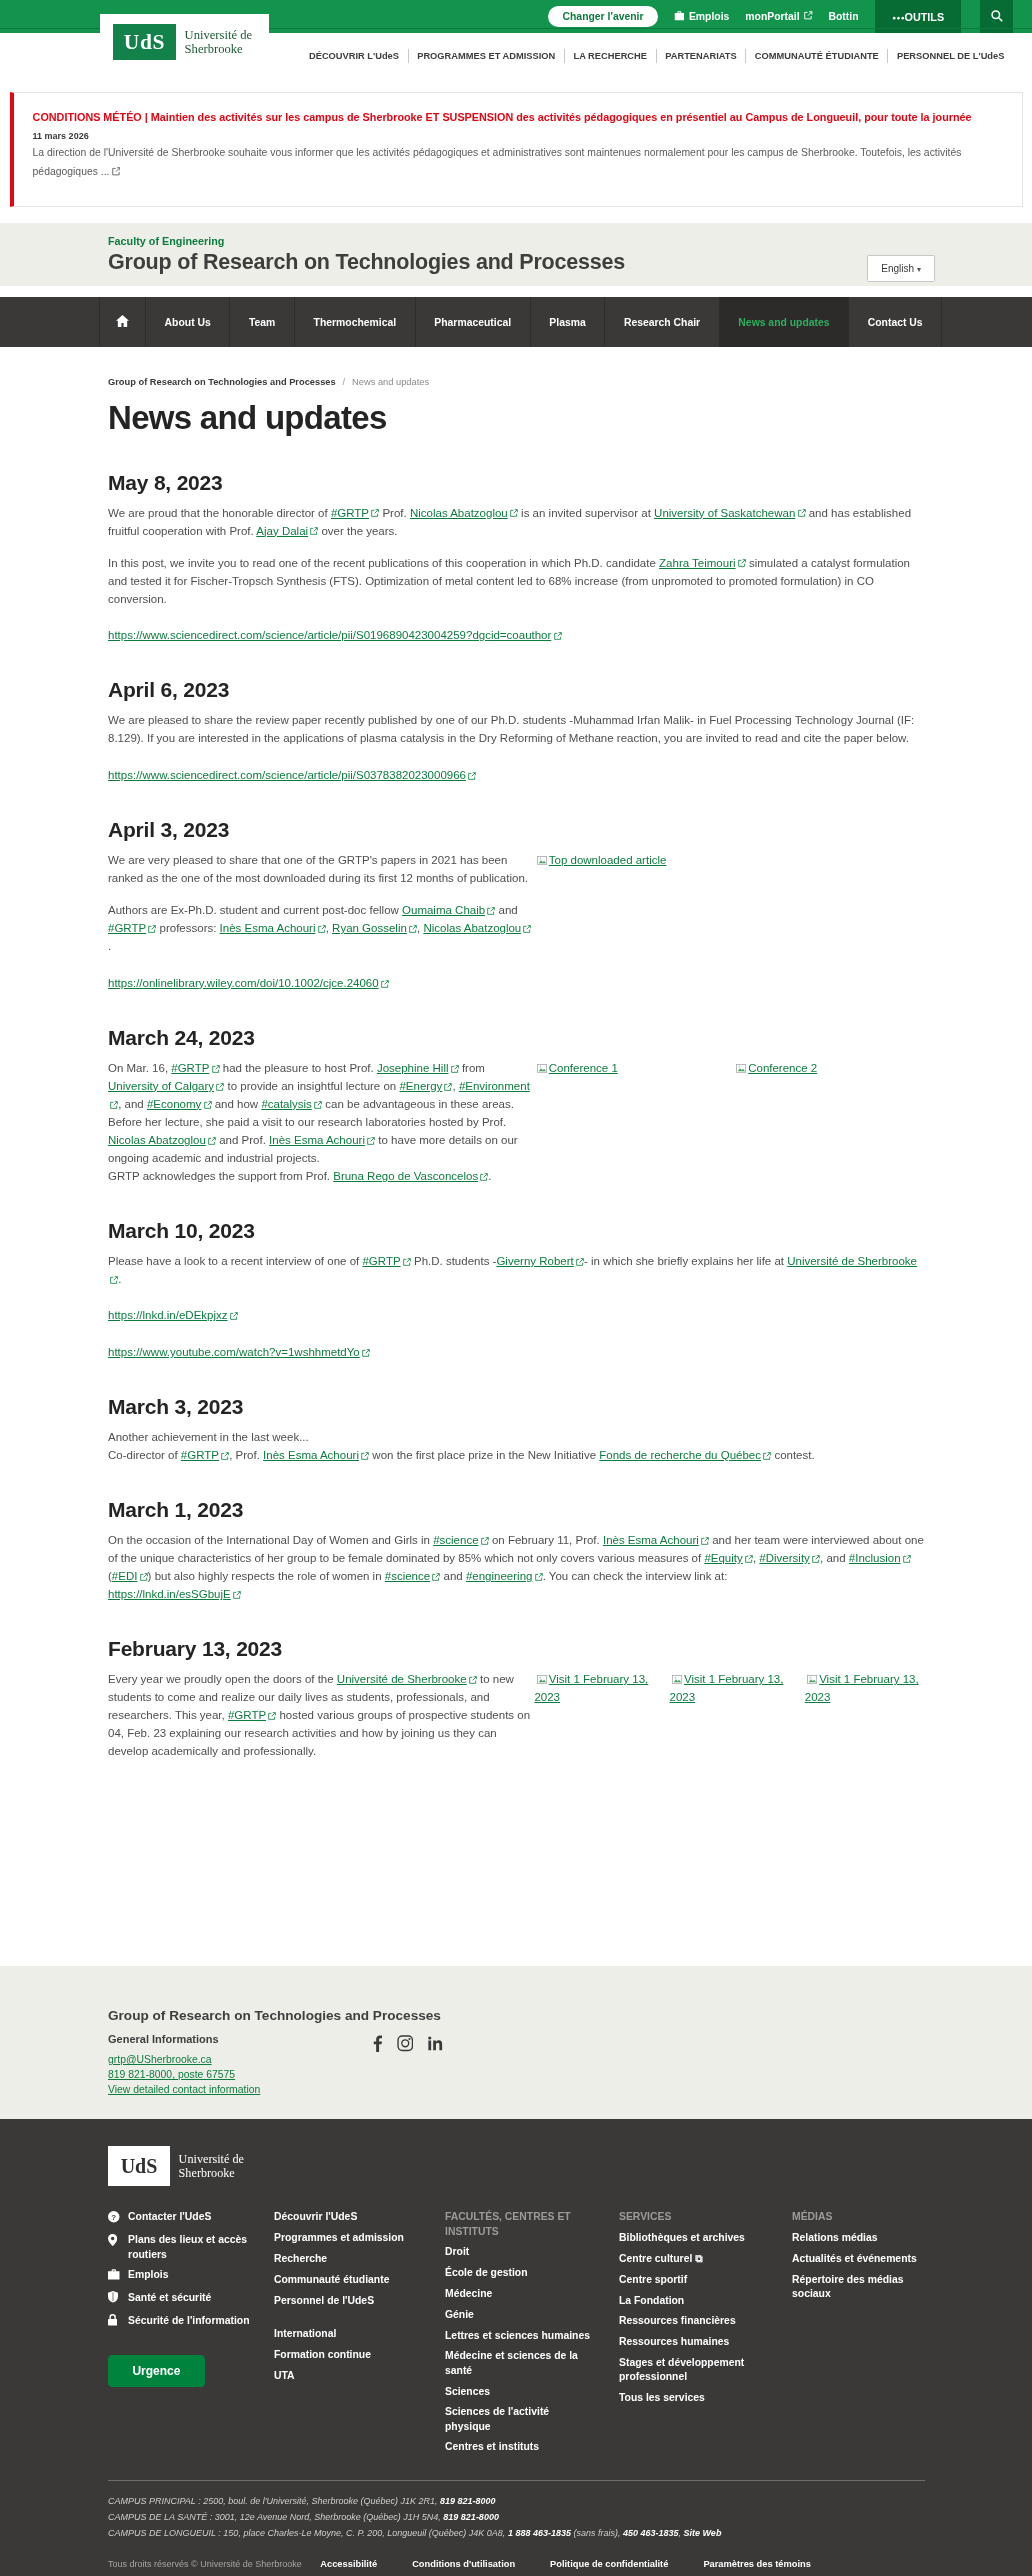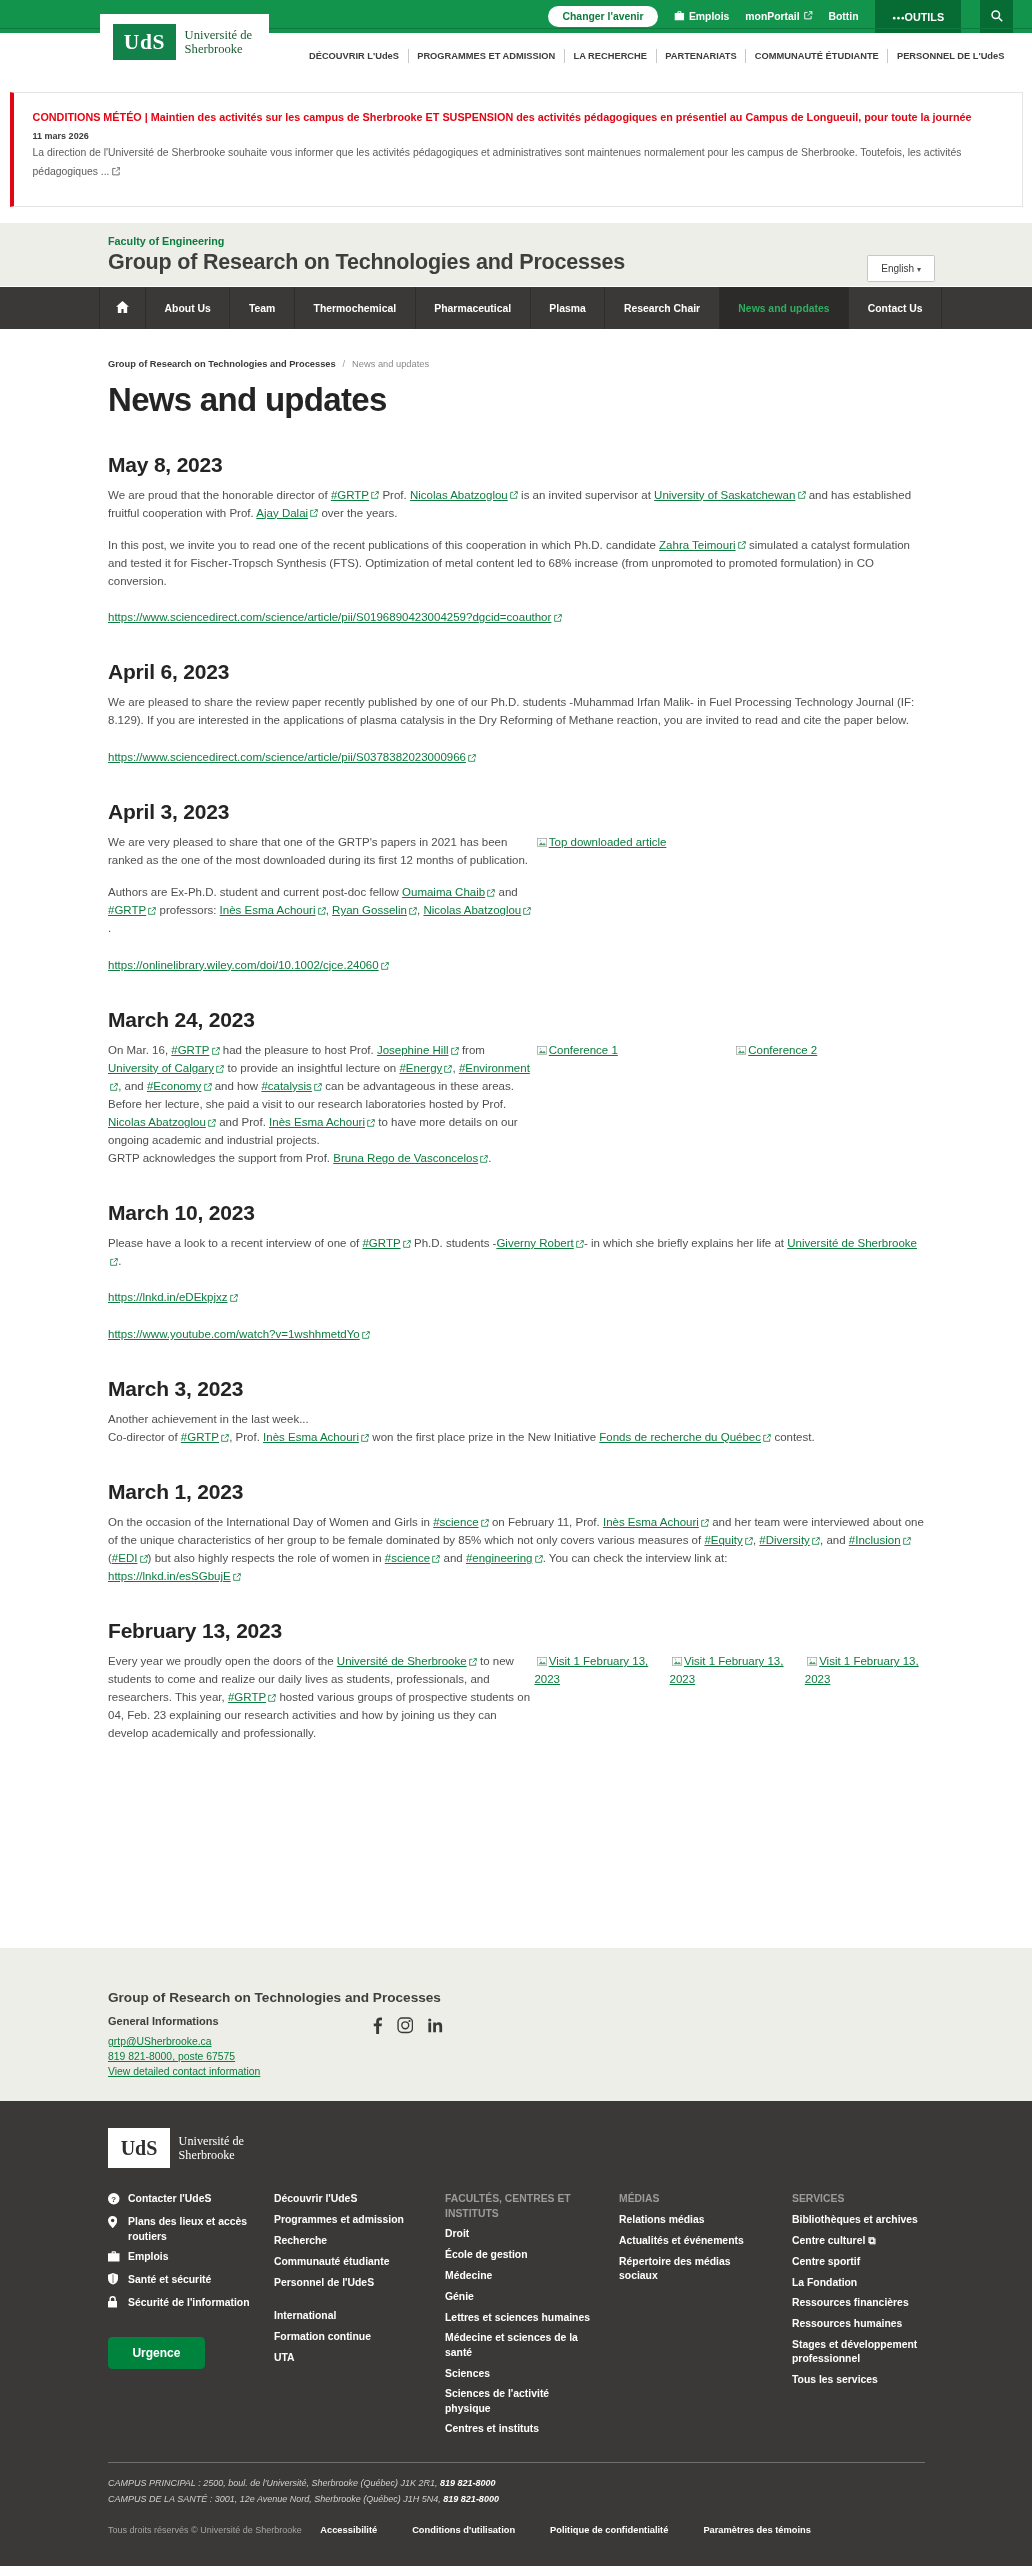--- a/index.html
+++ b/index.html
@@ -33,21 +33,21 @@
   .alert-body svg { vertical-align:-0.7px; margin-left:2.2px; stroke:#5b5b5b; }
 
   
   .siteheader { margin-top:16px; height:63px; background:#edeee8; position:relative; padding:11.5px 0 0 108px; }
   .sh-faculty { color:#0d7c3f; font-weight:bold; font-size:10.8px; }
   .sh-group { color:#3e3e3d; font-weight:bold; font-size:21.5px; letter-spacing:-0.2px; margin-top:3.6px; }
   .lang-btn { position:absolute; right:98px; top:32px; background:#fff; border:0.7px solid #c7c7c7; border-radius:1.4px; padding:7.2px 13px; font-size:10px; color:#3a3a3a; cursor:pointer; }
   .lang-btn .caret { font-size:8px; color:#555; margin-left:2.9px; }
 
   
-  .sitenav { margin-top:1px; height:42px; background:#3a3938; display:flex; align-items:stretch; padding-left:99px; }
+  .sitenav { margin-top:11px; height:50px; background:#3a3938; display:flex; align-items:stretch; padding-left:99px; }
   .sn-cell { display:flex; align-items:center; padding:0 18.6px; border-left:0.7px solid #2e2d2c; color:#fff; font-weight:bold; font-size:10.4px; cursor:pointer; white-space:nowrap; }
   .sn-cell:last-child { border-right:0.7px solid #2e2d2c; }
   .sn-cell.active { background:#2c2b2a; color:#2fae5f; }
   .sn-home { padding:0 16px; }
 
   
   .content { height:1619px; overflow:hidden; padding:30px 108px 0 108px; }
   .breadcrumb { font-size:9.3px; color:#8a8a8a; }
   .breadcrumb .bc-parent { color:#3a3a3a; font-weight:bold; cursor:pointer; }
   .breadcrumb .bc-sep { margin:0 4.3px; color:#9a9a9a; }
@@ -501,42 +501,43 @@
           <div class="f2-item">Droit</div>
           <div class="f2-item">École de gestion</div>
           <div class="f2-item">Médecine</div>
           <div class="f2-item">Génie</div>
           <div class="f2-item">Lettres et sciences humaines</div>
           <div class="f2-item">Médecine et sciences de la santé</div>
           <div class="f2-item">Sciences</div>
           <div class="f2-item">Sciences de l'activité physique</div>
           <div class="f2-item">Centres et instituts</div>
         </div>
-      <div class="f2-col" id="f2col5">
-          <div class="f2-head">MÉDIAS</div>
-          <div class="f2-item">Relations médias</div>
-          <div class="f2-item">Actualités et événements</div>
-          <div class="f2-item">Répertoire des médias sociaux</div>
-        </div>
       <div class="f2-col" id="f2col4">
           <div class="f2-head">SERVICES</div>
           <div class="f2-item">Bibliothèques et archives</div>
           <div class="f2-item">Centre culturel ⧉</div>
           <div class="f2-item">Centre sportif</div>
           <div class="f2-item">La Fondation</div>
           <div class="f2-item">Ressources financières</div>
           <div class="f2-item">Ressources humaines</div>
           <div class="f2-item">Stages et développement professionnel</div>
           <div class="f2-item">Tous les services</div>
         </div>
+      <div class="f2-col" id="f2col5">
+          <div class="f2-head">MÉDIAS</div>
+          <div class="f2-item">Relations médias</div>
+          <div class="f2-item">Actualités et événements</div>
+          <div class="f2-item">Répertoire des médias sociaux</div>
+        </div>
     </div>
     <div class="f2-divider"></div>
     <div class="f2-campus" id="f2campus">
         <div>CAMPUS PRINCIPAL : 2500, boul. de l'Université, Sherbrooke (Québec) J1K 2R1, <b>819 821-8000</b></div>
         <div>CAMPUS DE LA SANTÉ : 3001, 12e Avenue Nord, Sherbrooke (Québec) J1H 5N4, <b>819 821-8000</b></div>
+        <div>CAMPUS DE LONGUEUIL : 150, place Charles-Le Moyne, C. P. 200, Longueuil (Québec) J4K 0A8, <b>1 888 463-1835</b> (sans frais), <b>450 463-1835</b>, <b>Site Web</b></div>
       </div>
     <div class="f2-legal">
       <span class="copy">Tous droits réservés © Université de Sherbrooke</span>
       <span id="legallinks" style="display:flex;gap:35px;">
           <span class="lglink">Accessibilité</span>
           <span class="lglink">Conditions d'utilisation</span>
           <span class="lglink">Politique de confidentialité</span>
           <span class="lglink">Paramètres des témoins</span>
         </span>
     </div>

